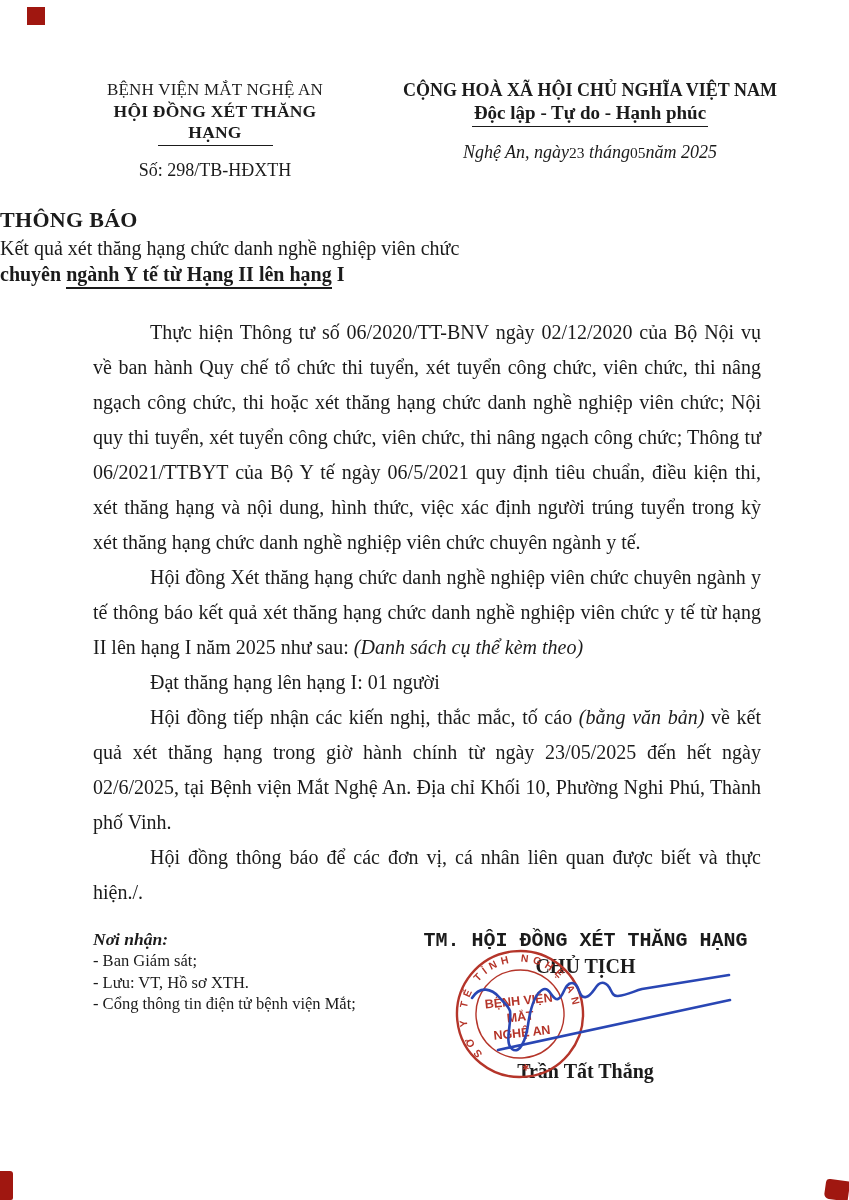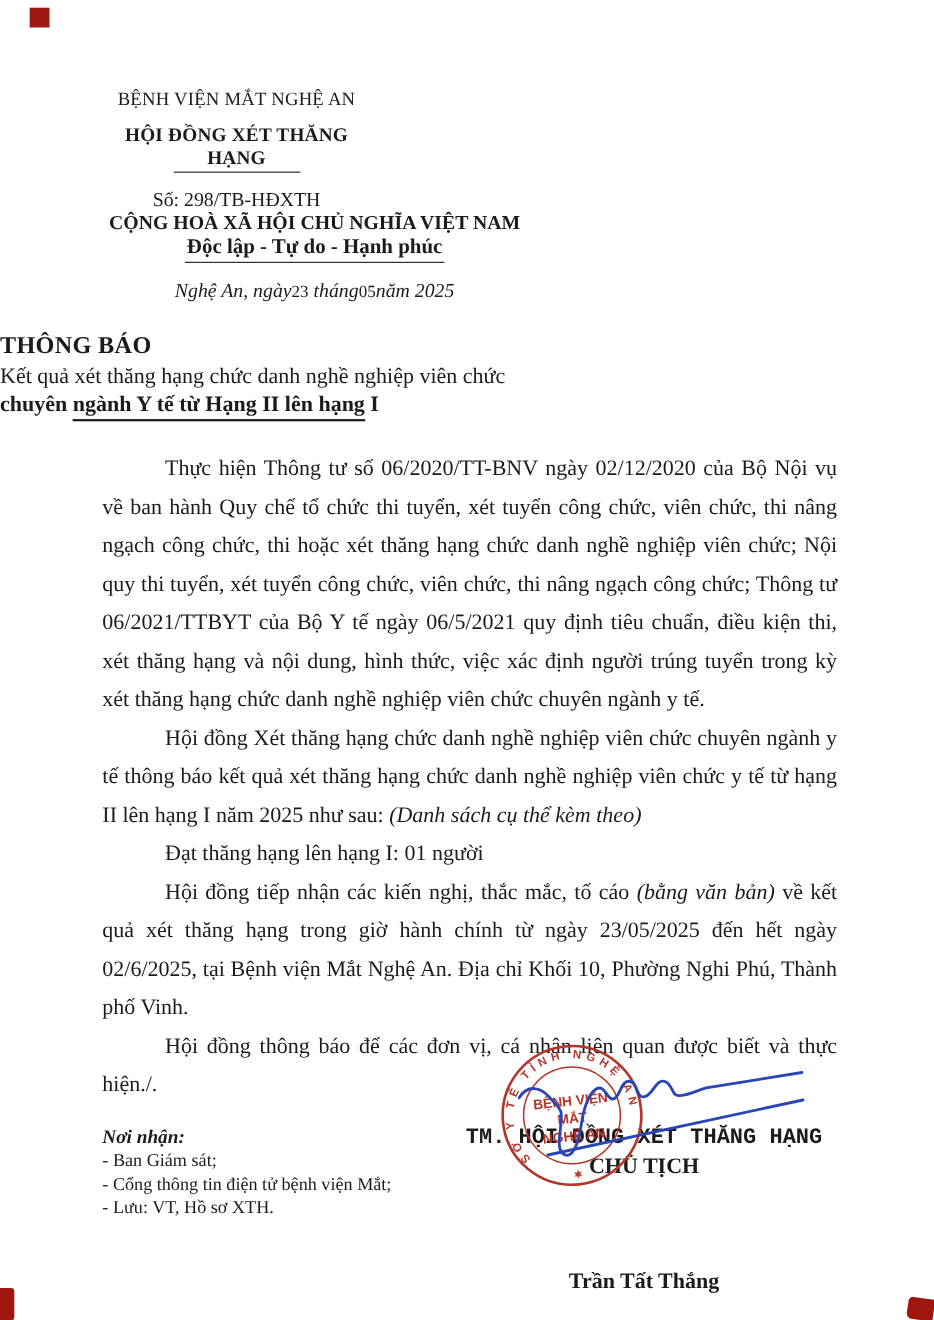--- a/index.html
+++ b/index.html
@@ -16,24 +16,24 @@
   }
   .page{position:absolute;inset:0;}
 
   
   .artifact{position:absolute;background:var(--artifact-red);}
   .artifact-tl{left:27px;top:7px;width:18px;height:18px;}
   .artifact-bl{left:0;top:1171px;width:13px;height:29px;border-radius:0 3px 2px 0;}
   .artifact-br{left:825px;top:1180px;width:24px;height:20px;border-radius:4px 1px 0 5px;transform:rotate(8deg);}
 
   
-  .header{display:flex;justify-content:space-between;padding:80px 58px 0 85px;flex-direction:column;}
+  .header{display:flex;justify-content:space-between;padding:80px 58px 0 85px;}
   .h-left{width:260px;text-align:center;}
   .h-left .org1{font-size:17px;letter-spacing:.2px;}
-  .h-left .org2{font-size:17.5px;font-weight:bold;margin-top:12px;letter-spacing:.2px;}
+  .h-left .org2{font-size:17.5px;font-weight:bold;margin-top:1px;letter-spacing:.2px;}
   .h-left .org-underline{width:115px;border-bottom:1.6px solid var(--text);margin:2px auto 0;}
   .h-left .doc-number{font-size:18px;margin-top:14px;}
   .h-right{width:402px;text-align:center;}
   .h-right .nat1{font-size:18px;font-weight:bold;white-space:nowrap;}
   .h-right .nat2{display:inline-block;font-size:19px;font-weight:bold;border-bottom:1.7px solid var(--text);padding:0 2px 2px;margin-top:1px;}
   .h-right .dateline{font-size:18px;font-style:italic;margin-top:15px;}
   .h-right .dnum{font-style:normal;font-size:15.5px;}
 
   
   .title{ text-align:left;margin-top:26px;}
@@ -101,22 +101,22 @@
     <p><span>Hội đồng Xét thăng hạng chức danh nghề nghiệp viên chức chuyên ngành y tế thông báo kết quả xét thăng hạng chức danh nghề nghiệp viên chức y tế từ hạng II lên hạng I năm 2025 như sau: </span><span class="it">(Danh sách cụ thể kèm theo)</span></p>
     <p>Đạt thăng hạng lên hạng I: 01 người</p>
     <p><span>Hội đồng tiếp nhận các kiến nghị, thắc mắc, tố cáo </span><span class="it">(bằng văn bản)</span><span> về kết quả xét thăng hạng trong giờ hành chính từ ngày 23/05/2025 đến hết ngày 02/6/2025, tại Bệnh viện Mắt Nghệ An. Địa chỉ Khối 10, Phường Nghi Phú, Thành phố Vinh.</span></p>
     <p>Hội đồng thông báo để các đơn vị, cá nhân liên quan được biết và thực hiện./.</p>
   </div>
 
   <div class="footer">
     <div class="recipients">
       <div class="label">Nơi nhận:</div>
       <div class="item">- Ban Giám sát;</div>
+      <div class="item">- Lưu: VT, Hồ sơ XTH.</div>
       <div class="item">- Cổng thông tin điện tử bệnh viện Mắt;</div>
-      <div class="item">- Lưu: VT, Hồ sơ XTH.</div>
     </div>
     <div class="sig-block">
       <div class="s1">TM. HỘI ĐỒNG XÉT THĂNG HẠNG</div>
       <div class="s2">CHỦ TỊCH</div>
       <div class="spacer"></div>
       <div class="name">Trần Tất Thắng</div>
     </div>
   </div>
 
   <div class="stamp-sig">

